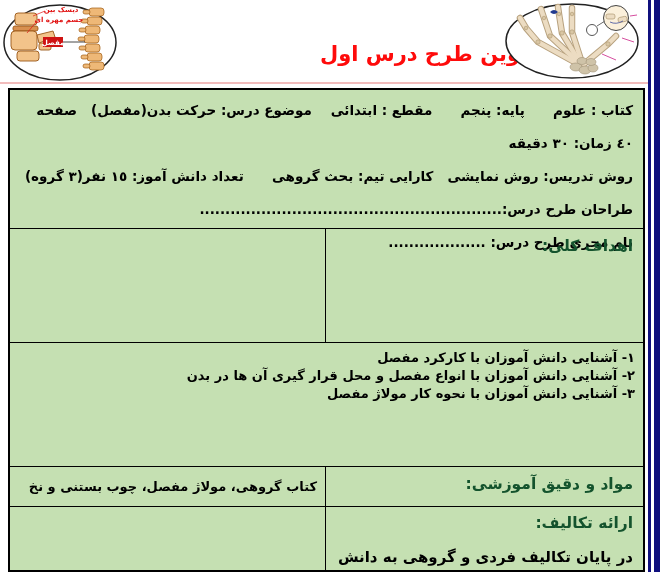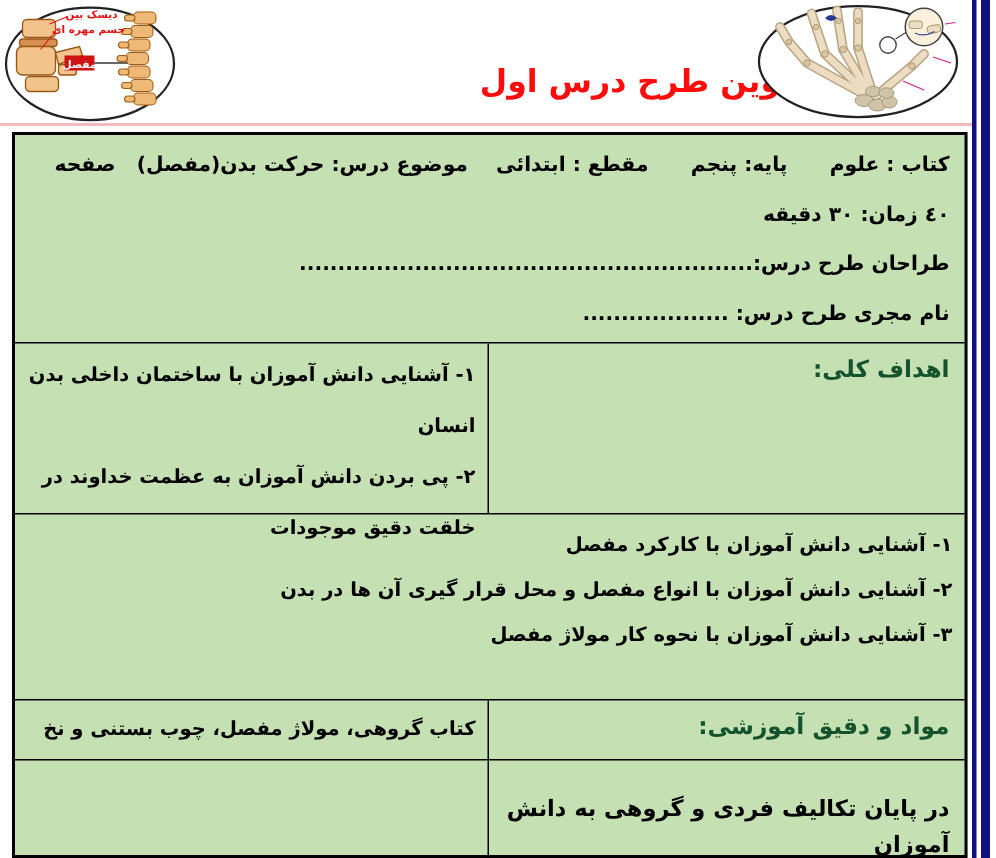--- a/index.html
+++ b/index.html
@@ -41,21 +41,21 @@
     width:318px;box-sizing:border-box;border-left:1px solid #000;
     padding:7px 10px 0 6px;
   }
   .hdr-label{color:#14532d;font-weight:bold;font-size:15.5px;}
   .hdr-note{color:#000;font-weight:bold;font-size:15px;margin-top:13px;line-height:24px;}
   .cell-c{
     flex:1;box-sizing:border-box;padding:5px 8px 0 6px;
     font-weight:bold;font-size:13px;white-space:pre-line;text-align:right;
   }
   .r2 .cell-c{line-height:34px;}
-  .r3 .cell-c{line-height:30px;padding-top:6px;margin-left:48px;}
+  .r3 .cell-c{line-height:18px;padding-top:6px;margin-left:48px;}
   .r4 .cell-c{line-height:18px;display:flex;align-items:center;white-space:normal;padding-top:0;}
   .r5 .cell-c{line-height:29px;padding-top:8px;}
   svg text{font-family:"DejaVu Sans",sans-serif;}
 </style>
 </head>
 <body>
 
 <div class="navy-thin"></div>
 <div class="navy-thick"></div>
 
@@ -152,44 +152,44 @@
     <line x1="126" y1="14" x2="133" y2="13"></line>
   </g>
 </svg>
 
 <div class="pink-rule"></div>
 
 <div class="lesson-table">
 
   <div class="info-cell">
     <div class="info-line">كتاب : علوم&nbsp;&nbsp;&nbsp;&nbsp;&nbsp;&nbsp;پایه: پنجم&nbsp;&nbsp;&nbsp;&nbsp;&nbsp;&nbsp;مقطع : ابتدائی&nbsp;&nbsp;&nbsp;&nbsp;موضوع درس: حرکت بدن(مفصل)&nbsp;&nbsp;&nbsp;صفحه ٤٠ زمان: ٣٠ دقیقه</div>
+    <div class="info-line">روش تدریس: روش نمایشی&nbsp;&nbsp;&nbsp;کارایی تیم: بحث گروهی&nbsp;&nbsp;&nbsp;&nbsp;&nbsp;&nbsp;تعداد دانش آموز: ١٥ نفر(٣ گروه)</div>
     <div class="info-line">طراحان طرح درس:...........................................................</div>
     <div class="info-line">نام مجری طرح درس: ...................</div>
   </div>
 
   <div class="trow b r2">
     <div class="cell-h">
       <span class="hdr-label">اهداف کلی:</span>
     </div>
-    <div class="cell-c">١- آشنایی دانش آموزان با ساختمان داخلی بدن انسان
-٢- پی بردن دانش آموزان به عظمت خداوند در خلقت دقیق موجودات</div>
   </div>
 
   <div class="trow b r3">
     <div class="cell-c">١- آشنایی دانش آموزان  با کارکرد مفصل
 ٢- آشنایی دانش آموزان با انواع مفصل و محل قرار گیری آن ها در بدن
 ٣- آشنایی دانش آموزان با نحوه کار مولاژ مفصل</div>
   </div>
 
   <div class="trow b r4">
     <div class="cell-h">
       <span class="hdr-label">مواد و دقیق آموزشی:</span>
     </div>
     <div class="cell-c">کتاب گروهی، مولاژ مفصل، چوب بستنی و نخ</div>
   </div>
 
   <div class="trow r5">
     <div class="cell-h">
+      <div class="hdr-label">ارائه تکالیف:</div>
       <div class="hdr-note">در پایان تکالیف فردی و گروهی به دانش آموزان</div>
     </div>
   </div>
 
 </div>
 
 </body></html>

